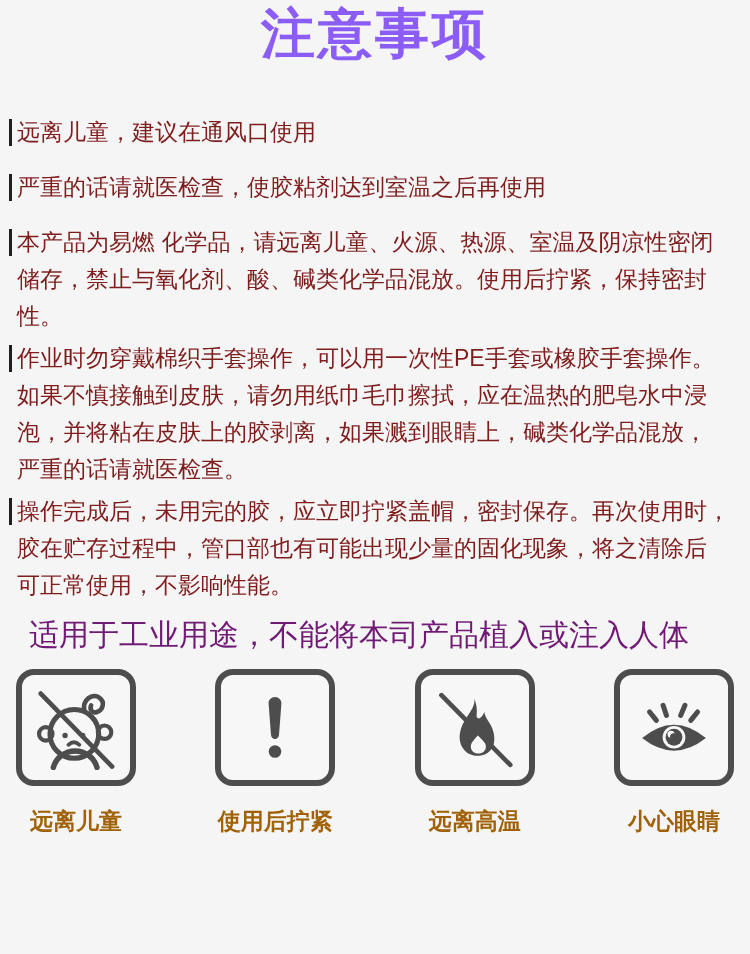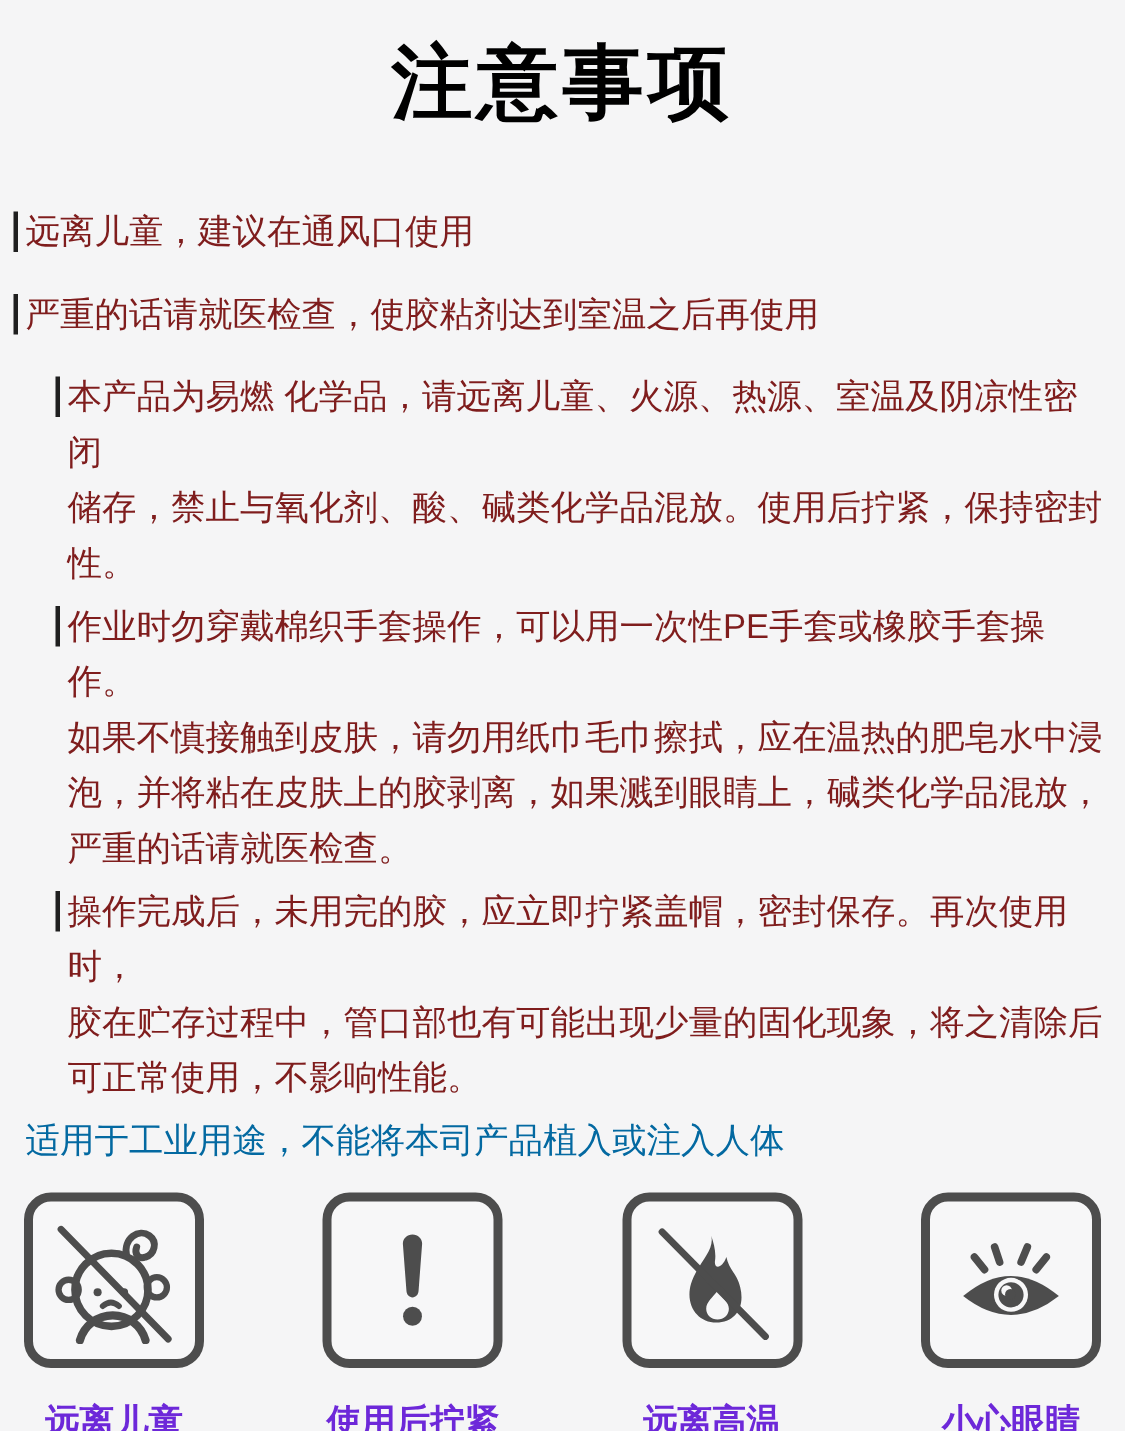--- a/index.html
+++ b/index.html
@@ -6,66 +6,66 @@
   body {
     width:750px; height:954px;
     background:#f5f5f6;
     font-family:"Liberation Sans","DejaVu Sans",sans-serif;
     color:#3a3a3a;
     overflow:hidden;
   }
   .page { width:750px; height:954px; position:relative; }
 
   .page-title {
-    margin:0; padding-top:22px;
+    margin:0; 
     text-align:center;
     font-size:54px; line-height:66px;
     font-weight:700; letter-spacing:3px;
-    color:#000000;
+    color:#8b5cf6;
   }
 
   .notes { margin-top:48px; padding:0 10px 0 17px; }
   .note {
     position:relative;
     margin:0 0 18px 0;
     font-size:23px; line-height:37px;
     white-space:pre-line;
     color:#7f1d1d;
   }
-  .note.multi { margin-bottom:5px;margin-left:28px; }
+  .note.multi { margin-bottom:5px; }
   .note::before {
     content:"";
     position:absolute; left:-8px; top:5px;
     width:3px; height:27px;
     background:#1f1f1f;
   }
   .warning-line {
-    margin:0; padding:0;
-    font-size:23px; line-height:37px;
-    color:#0369a1;
+    margin:12px; padding:0;
+    font-size:30px; line-height:37px;
+    color:#701a75;
   }
 
   .icons-row {
     display:flex; justify-content:space-between;
     padding:0 16px; margin-top:16px;
   }
   .icon-cell { width:120px; display:flex; flex-direction:column; align-items:center; }
   .icon-box {
     box-sizing:border-box;
     width:120px; height:117px;
     border:6px solid #4d4d4d;
     border-radius:18px;
     display:flex; align-items:center; justify-content:center;
     background:#f7f7f8;
   }
   .icon-box svg { display:block; }
   .icon-label {
     margin-top:20px;
     font-size:23px; font-weight:700;
-    color:#6d28d9;
+    color:#a16207;
     white-space:nowrap;
   }
 </style>
 </head>
 <body>
 
 <div class="page">
 
   <h1 class="page-title">注意事项</h1>
 

